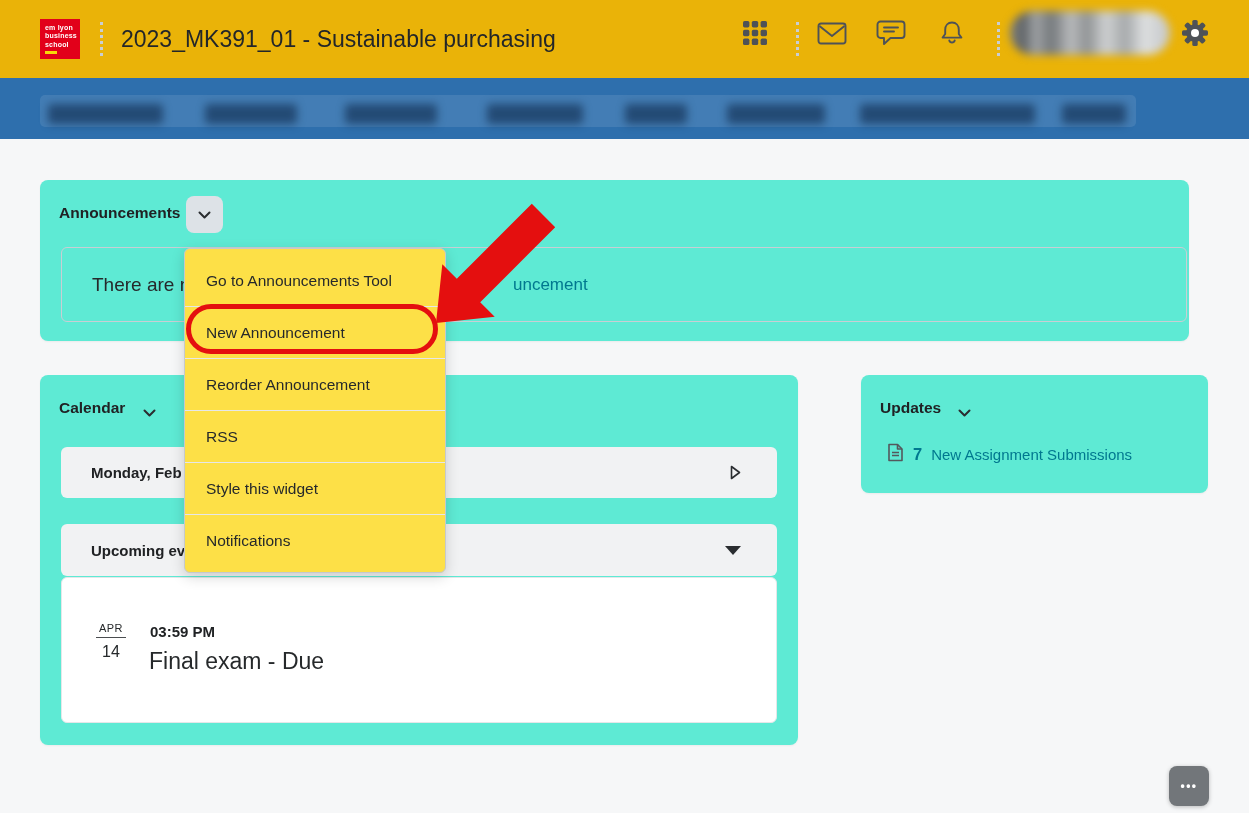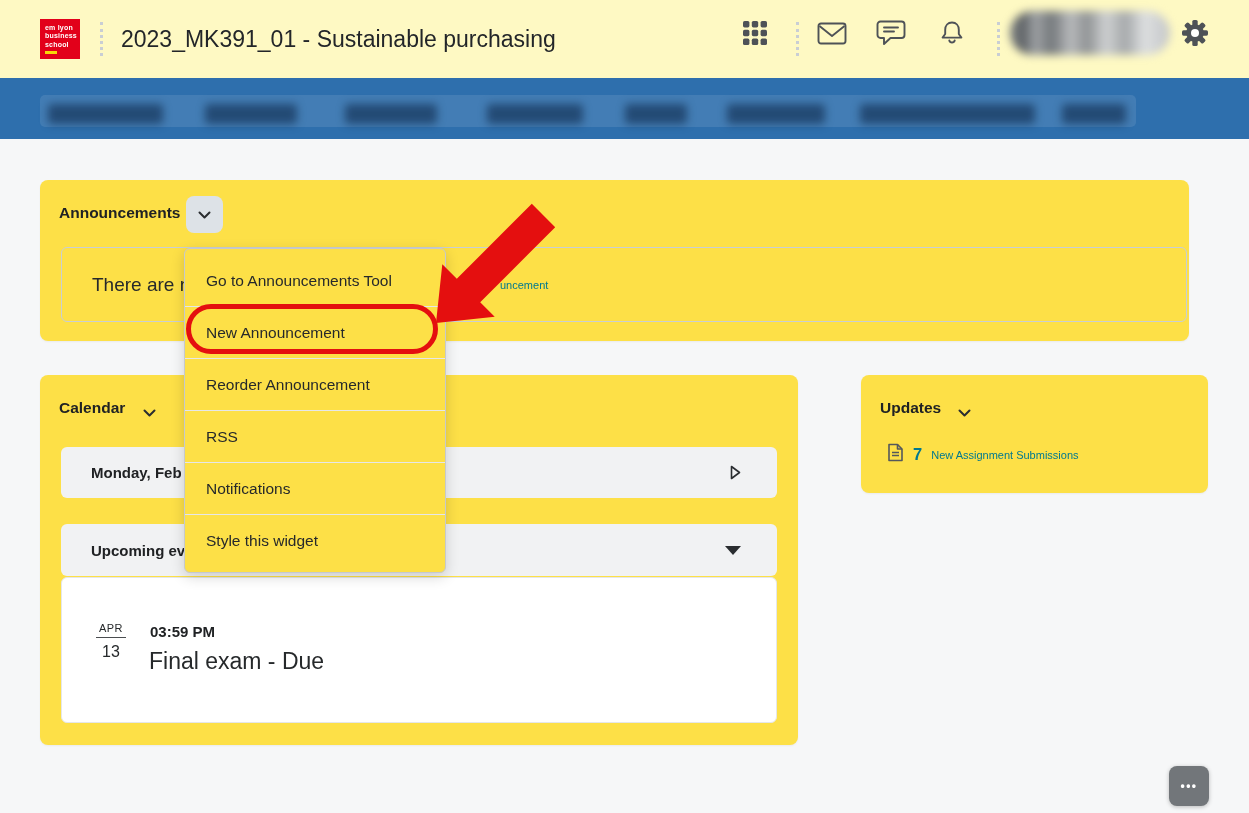--- a/index.html
+++ b/index.html
@@ -1,20 +1,20 @@
 <!DOCTYPE html>
 <html><head>
 <meta charset="utf-8">
 <style>
   html,body{margin:0;padding:0;background:#e9eaec;}
   .page{position:relative;width:1249px;height:813px;background:#f6f7f8;overflow:hidden;
         font-family:"Liberation Sans","DejaVu Sans",sans-serif;color:#202224;}
 
   
-  .hdr{position:absolute;top:0;left:0;width:1249px;height:78px;background:#fef9c3;z-index:10;}
+  .hdr{position:absolute;top:0;left:0;width:1249px;height:78px;background:#eab308;z-index:10;}
   .logo{position:absolute;left:40px;top:19px;width:40px;height:40px;background:#e2001a;color:#fff;
         display:flex;flex-direction:column;justify-content:center;padding-left:5px;box-sizing:border-box;cursor:pointer;}
   .logo span{font-size:7px;font-weight:bold;line-height:8.5px;letter-spacing:.2px;}
   .logo .yellow-dash{width:12px;height:3px;background:#f6d809;margin-top:2px;}
   .dotsep{position:absolute;top:22px;height:34px;width:0;border-left:3px dotted #c9ced4;}
   .sep1{left:100px}.sep2{left:796px}.sep3{left:997px}
   .course-title{position:absolute;left:121px;top:0;height:78px;display:flex;align-items:center;
         font-size:23px;font-weight:500;color:#232629;margin:0;cursor:pointer;}
   .hicon{position:absolute;display:flex;align-items:center;justify-content:center;cursor:pointer;}
   #icon-grid{left:741px;top:19px;width:28px;height:28px;}
@@ -30,34 +30,34 @@
   
   .navbar{position:absolute;top:78px;left:0;width:1249px;height:61px;background:#2e6fad;}
   .nav-strip{position:absolute;left:40px;top:17px;width:1096px;height:32px;background:rgba(255,255,255,0.10);
         border-radius:5px;}
   .chip{position:absolute;top:26px;height:20px;border-radius:4px;background:rgba(10,32,64,0.55);
         filter:blur(4px);cursor:pointer;}
   .c1{left:48px;width:115px}.c2{left:205px;width:92px}.c3{left:345px;width:92px}.c4{left:487px;width:96px}
   .c5{left:625px;width:62px}.c6{left:727px;width:98px}.c7{left:860px;width:175px}.c8{left:1062px;width:64px}
 
   
-  .card{position:absolute;background:#fde047;border-radius:8px;box-shadow:0 1px 2px rgba(0,0,0,0.05);}
+  .card{position:absolute;background:#5eead4;border-radius:8px;box-shadow:0 1px 2px rgba(0,0,0,0.05);}
   #card-ann{left:40px;top:180px;width:1149px;height:161px;}
   #card-cal{left:40px;top:375px;width:758px;height:370px;}
   #card-upd{left:861px;top:375px;width:347px;height:118px;}
   .widget-title{position:absolute;left:19px;top:24px;font-size:15.5px;font-weight:bold;color:#202224;}
 
   
   .ann-btn{position:absolute;left:146px;top:16px;width:37px;height:37px;background:#dde2e7;border:none;
         border-radius:8px;display:flex;align-items:center;justify-content:center;cursor:pointer;}
   .empty-box{position:absolute;left:21px;top:67px;width:1126px;height:75px;border:1px solid #c9ced3;
         border-radius:6px;box-sizing:border-box;}
   .empty-text{position:absolute;left:30px;top:0;height:73px;display:flex;align-items:center;font-size:19px;color:#26292b;}
-  .create-link{position:absolute;left:438px;top:0;height:73px;display:flex;align-items:center;
-        font-size:11px;color:#00788f;cursor:pointer;}
+  .create-link{position:absolute;left:451px;top:0;height:73px;display:flex;align-items:center;
+        font-size:17px;color:#00788f;cursor:pointer;}
 
   
   .menu{position:absolute;left:184px;top:248px;width:262px;background:#fde047;border:1px solid #c6c9cc;
         border-radius:6px;box-shadow:0 4px 14px rgba(0,0,0,0.16);z-index:50;padding:6px 0;box-sizing:border-box;}
   .menu-item{height:51px;display:flex;align-items:center;padding-left:21px;font-size:15.5px;color:#26292b;cursor:pointer;}
   .menu-item + .menu-item{border-top:1px solid #e6e7e8;}
 
   
   .red-rect{position:absolute;left:186px;top:304px;width:252px;height:50px;border:5px solid #e40f0f;
         border-radius:25px;z-index:60;box-sizing:border-box;pointer-events:none;}
@@ -77,21 +77,21 @@
   .ev-month{font-size:11px;letter-spacing:.5px;display:inline-block;border-bottom:1px solid #4a4d50;
         padding:0 3px 3px;color:#26292b;}
   .ev-day{font-size:16px;margin-top:5px;color:#26292b;}
   .ev-time{position:absolute;left:88px;top:45px;font-size:15px;font-weight:bold;}
   .ev-title{position:absolute;left:87px;top:70px;font-size:23px;color:#26292b;}
 
   
   .upd-chevron{position:absolute;left:97px;top:28px;cursor:pointer;}
   .upd-row{position:absolute;left:26px;top:68px;display:flex;align-items:center;gap:9px;cursor:pointer;}
   .upd-count{color:#00788f;font-weight:bold;font-size:16.5px;}
-  .upd-link{color:#00788f;font-size:11px;}
+  .upd-link{color:#00788f;font-size:15px;}
 
   
   .fab{position:absolute;left:1169px;top:766px;width:40px;height:40px;background:#72767a;border-radius:8px;
         color:#fff;display:flex;align-items:center;justify-content:center;font-size:12px;font-weight:bold;
         letter-spacing:1.5px;cursor:pointer;box-shadow:0 1px 4px rgba(0,0,0,0.25);}
 </style>
 </head>
 <body>
 
 <div class="page">
@@ -208,21 +208,21 @@
       <span class="bar-icon-right">
         <svg width="16" height="9" viewBox="0 0 16 9">
             <polygon points="0,0 16,0 8,9" fill="#2a2d30"></polygon>
           </svg>
       </span>
     </div>
 
     <div class="event-box">
       <div class="ev-month-col">
         <span class="ev-month">APR</span>
-        <div class="ev-day">13</div>
+        <div class="ev-day">14</div>
       </div>
       <div class="ev-time">03:59 PM</div>
       <div class="ev-title">Final exam - Due</div>
     </div>
   </div>
 
   <div class="card" id="card-upd">
     <div class="widget-title">Updates</div>
     <span class="upd-chevron">
       <svg width="13" height="8" viewBox="0 0 13 8" fill="none" stroke="#2a2d30" stroke-width="2" stroke-linecap="round" stroke-linejoin="round">
@@ -240,22 +240,22 @@
       <span class="upd-count">7</span>
       <span class="upd-link">New Assignment Submissions</span>
     </div>
   </div>
 
   <div class="menu">
     <div class="menu-item">Go to Announcements Tool</div>
     <div class="menu-item">New Announcement</div>
     <div class="menu-item">Reorder Announcement</div>
     <div class="menu-item">RSS</div>
+    <div class="menu-item">Style this widget</div>
     <div class="menu-item">Notifications</div>
-    <div class="menu-item">Style this widget</div>
   </div>
 
   <div class="red-rect"></div>
   <svg class="red-arrow" width="130" height="126" viewBox="0 0 130 126">
     <polygon points="8,120 14.3,61.3 28.8,75.8 103.8,0.8 127.2,24.2 52.2,99.2 66.7,113.7" fill="#e40f0f"></polygon>
   </svg>
 
   <div class="fab">
     <span>•••</span>
   </div>

